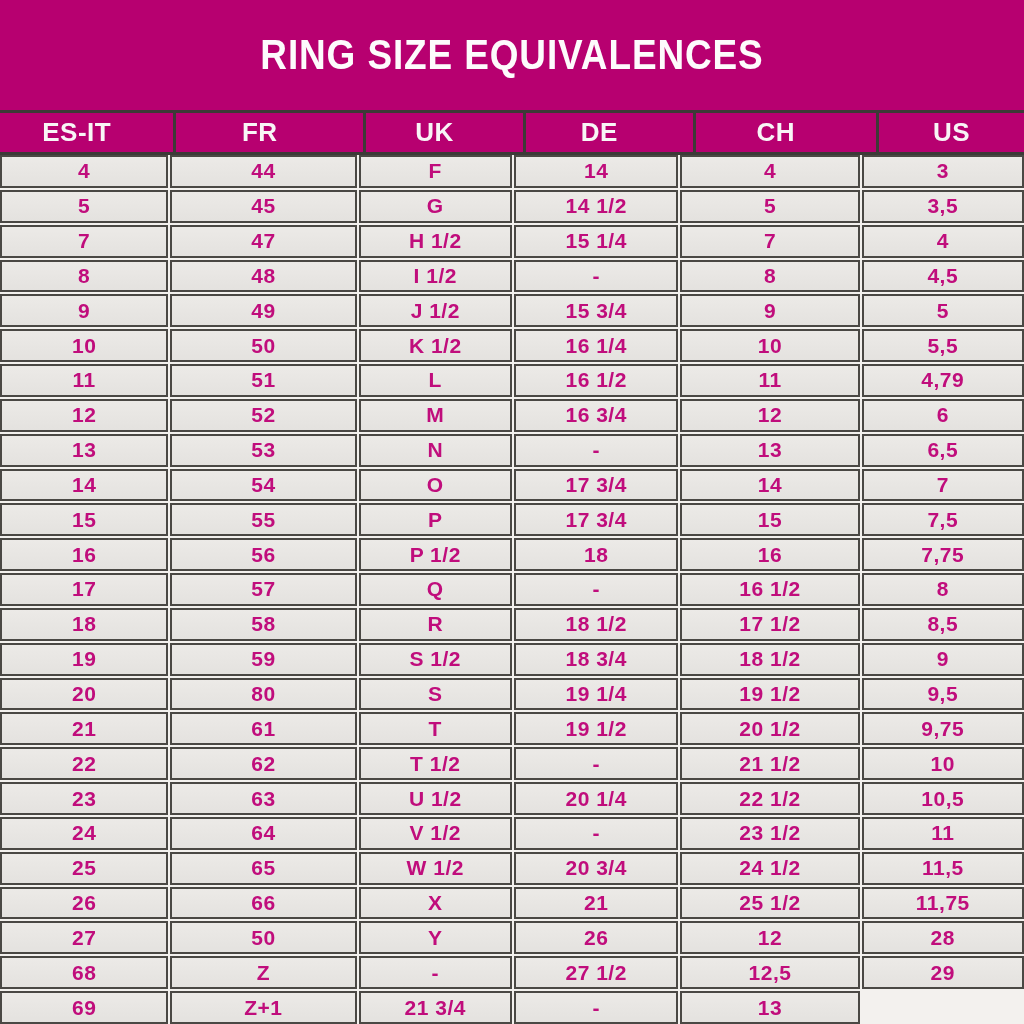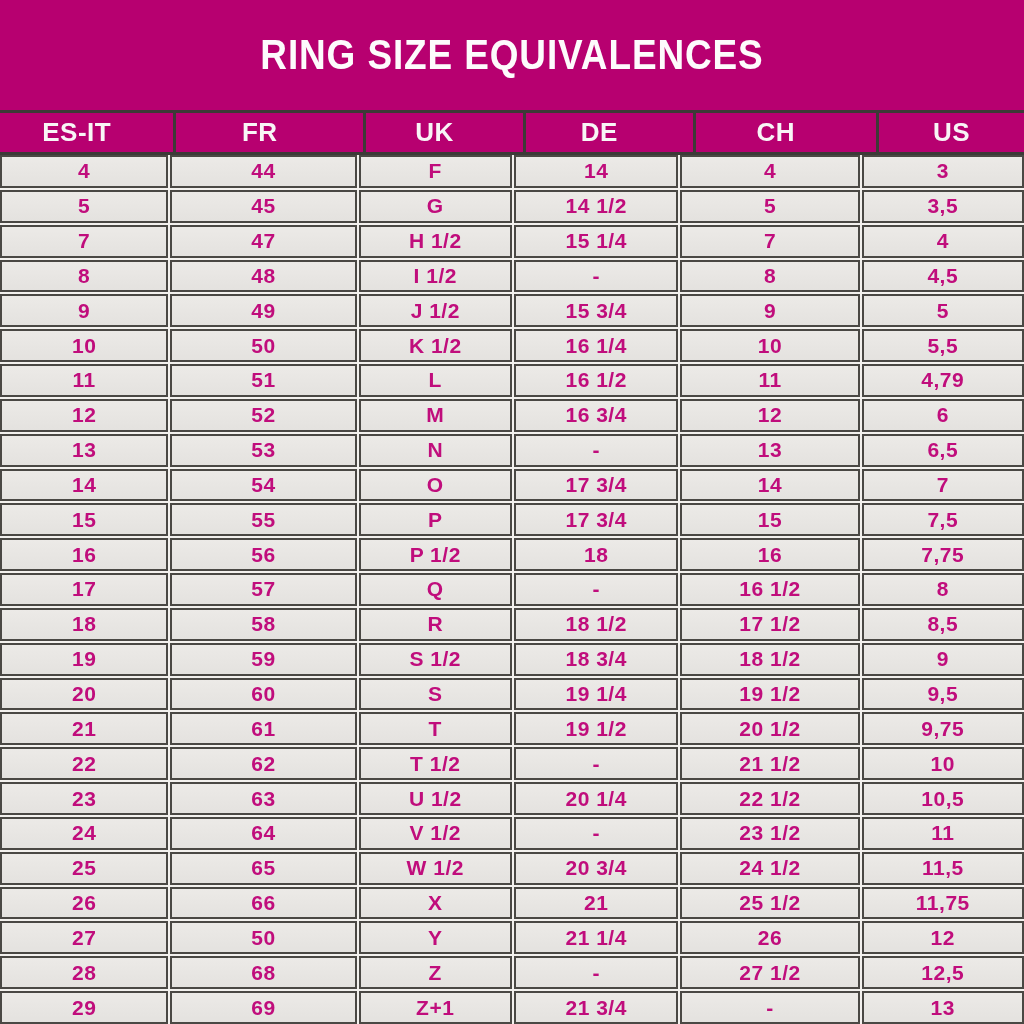--- a/index.html
+++ b/index.html
@@ -183,21 +183,21 @@
       <div class="cell">18 1/2</div>
       <div class="cell">17 1/2</div>
       <div class="cell">8,5</div>
       <div class="cell">19</div>
       <div class="cell">59</div>
       <div class="cell">S 1/2</div>
       <div class="cell">18 3/4</div>
       <div class="cell">18 1/2</div>
       <div class="cell">9</div>
       <div class="cell">20</div>
-      <div class="cell">60</div>
+      <div class="cell">80</div>
       <div class="cell">S</div>
       <div class="cell">19 1/4</div>
       <div class="cell">19 1/2</div>
       <div class="cell">9,5</div>
       <div class="cell">21</div>
       <div class="cell">61</div>
       <div class="cell">T</div>
       <div class="cell">19 1/2</div>
       <div class="cell">20 1/2</div>
       <div class="cell">9,75</div>
@@ -227,21 +227,20 @@
       <div class="cell">11,5</div>
       <div class="cell">26</div>
       <div class="cell">66</div>
       <div class="cell">X</div>
       <div class="cell">21</div>
       <div class="cell">25 1/2</div>
       <div class="cell">11,75</div>
       <div class="cell">27</div>
       <div class="cell">50</div>
       <div class="cell">Y</div>
-      <div class="cell">21 1/4</div>
       <div class="cell">26</div>
       <div class="cell">12</div>
       <div class="cell">28</div>
       <div class="cell">68</div>
       <div class="cell">Z</div>
       <div class="cell">-</div>
       <div class="cell">27 1/2</div>
       <div class="cell">12,5</div>
       <div class="cell">29</div>
       <div class="cell">69</div>

